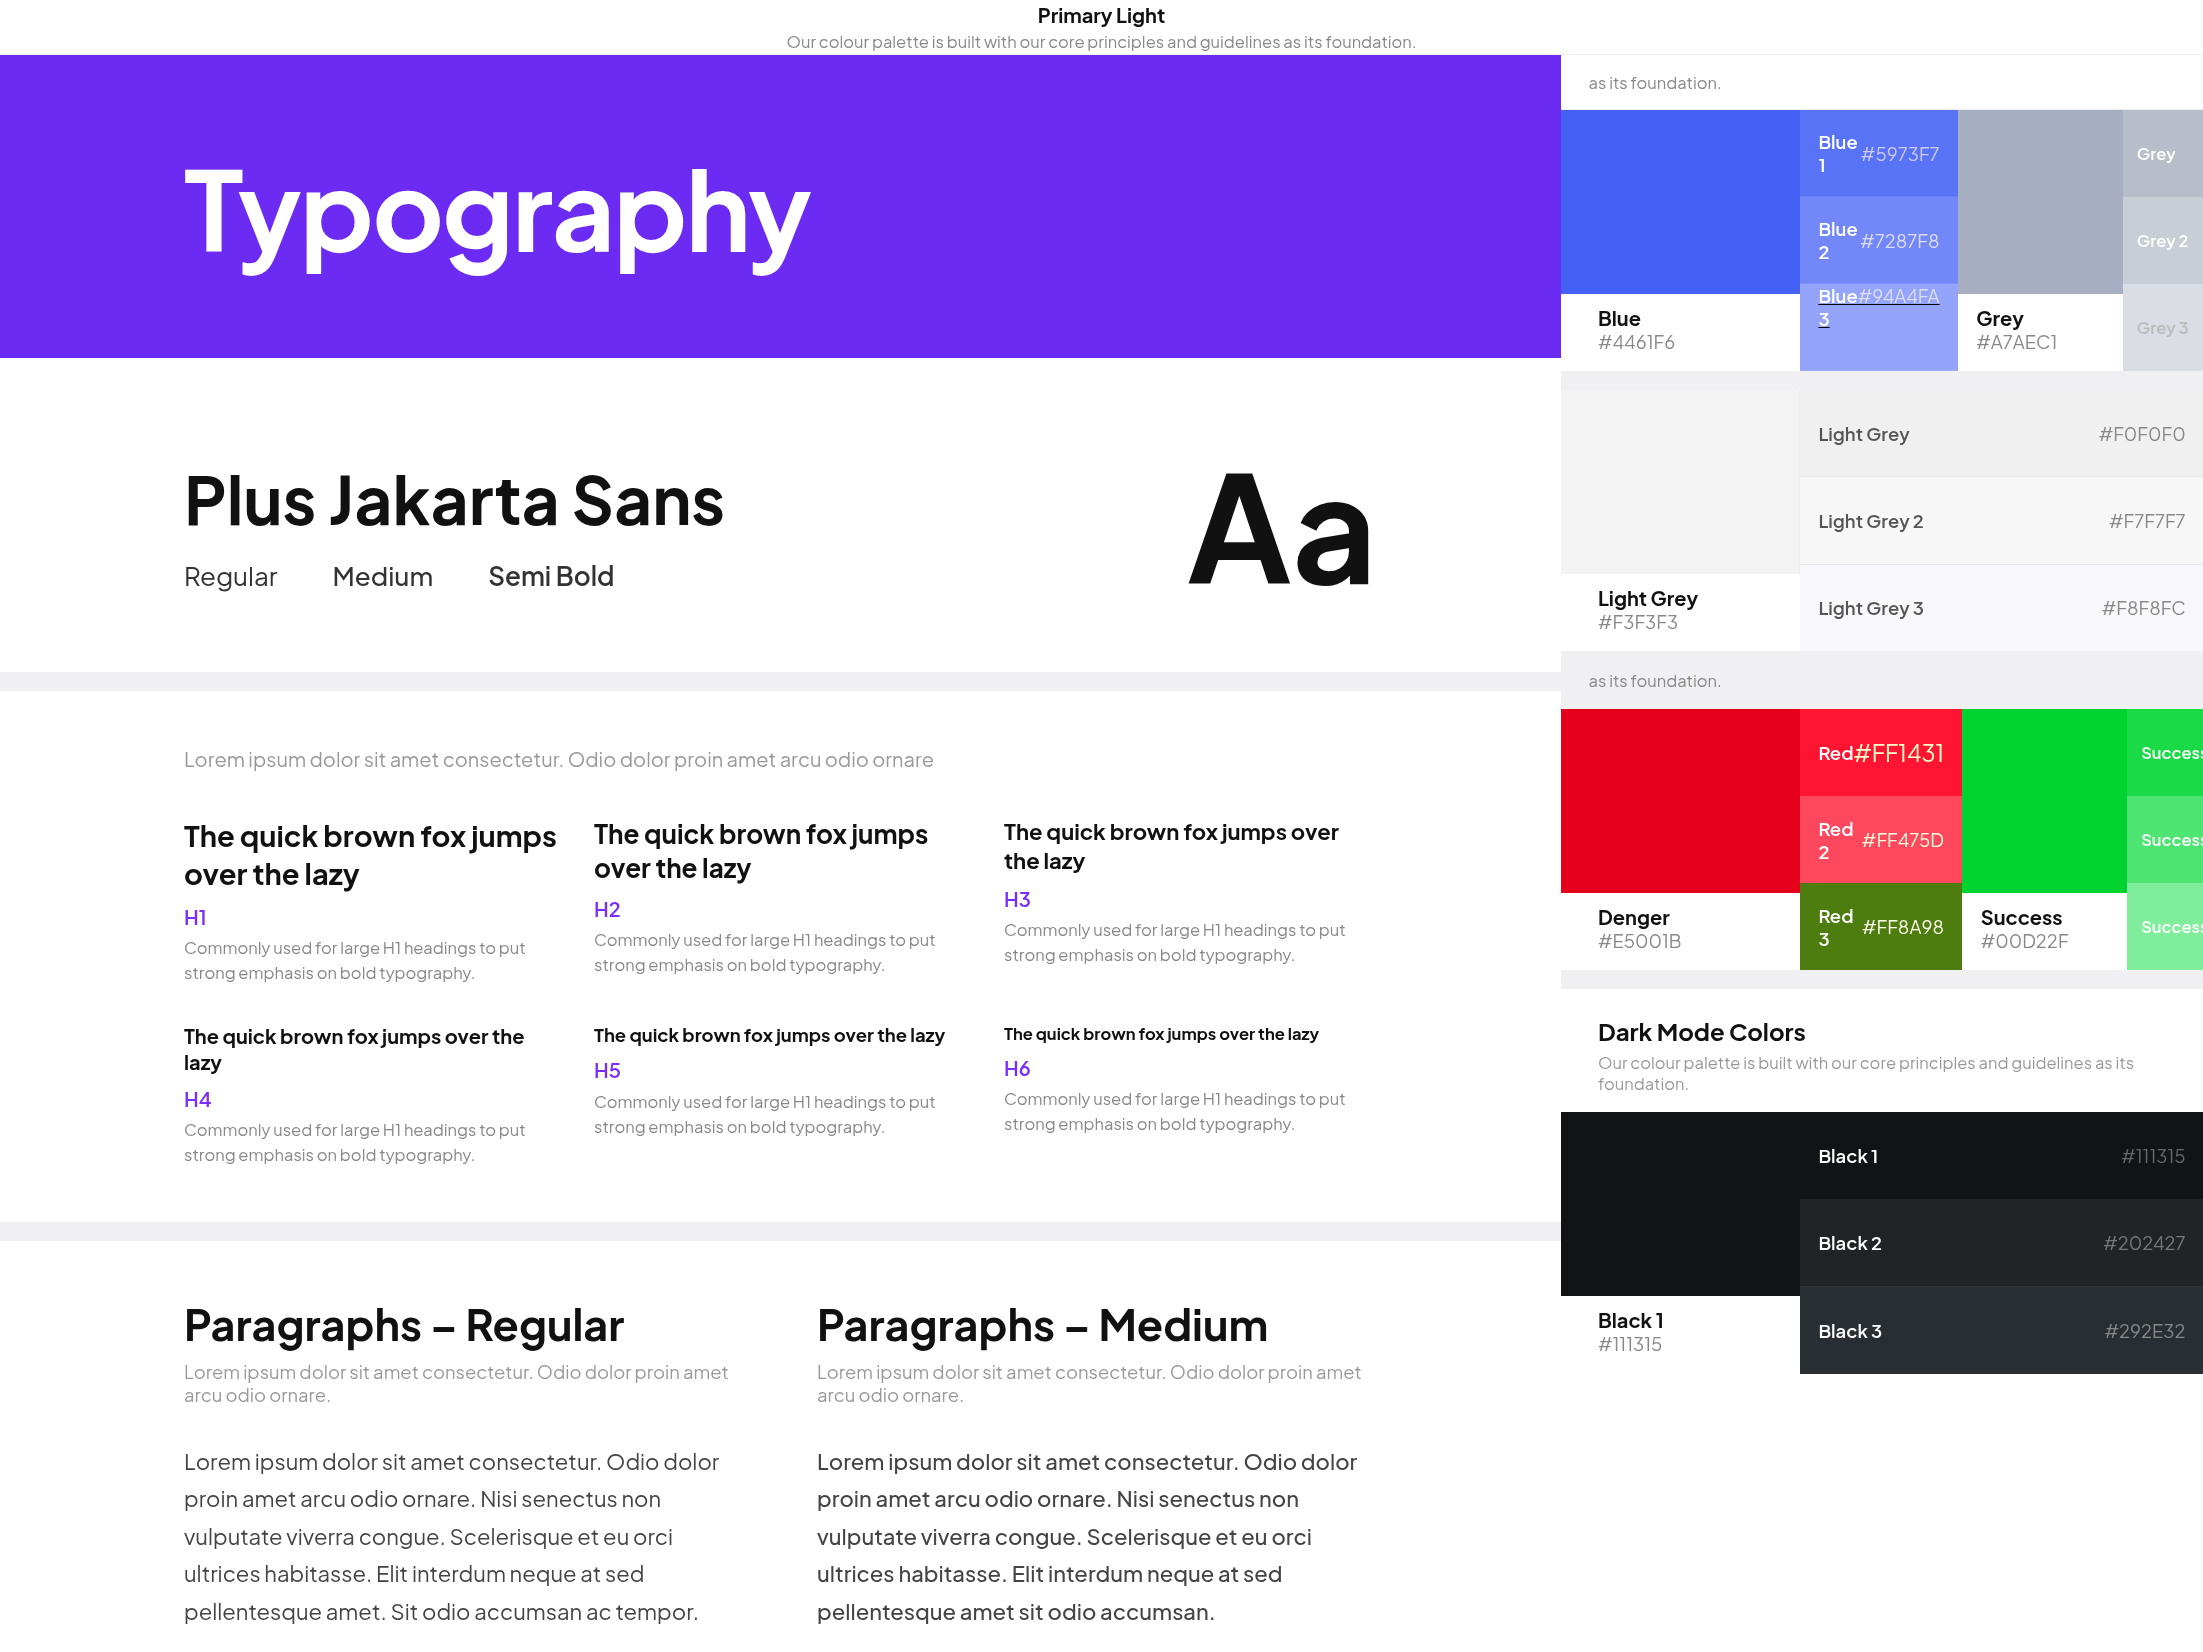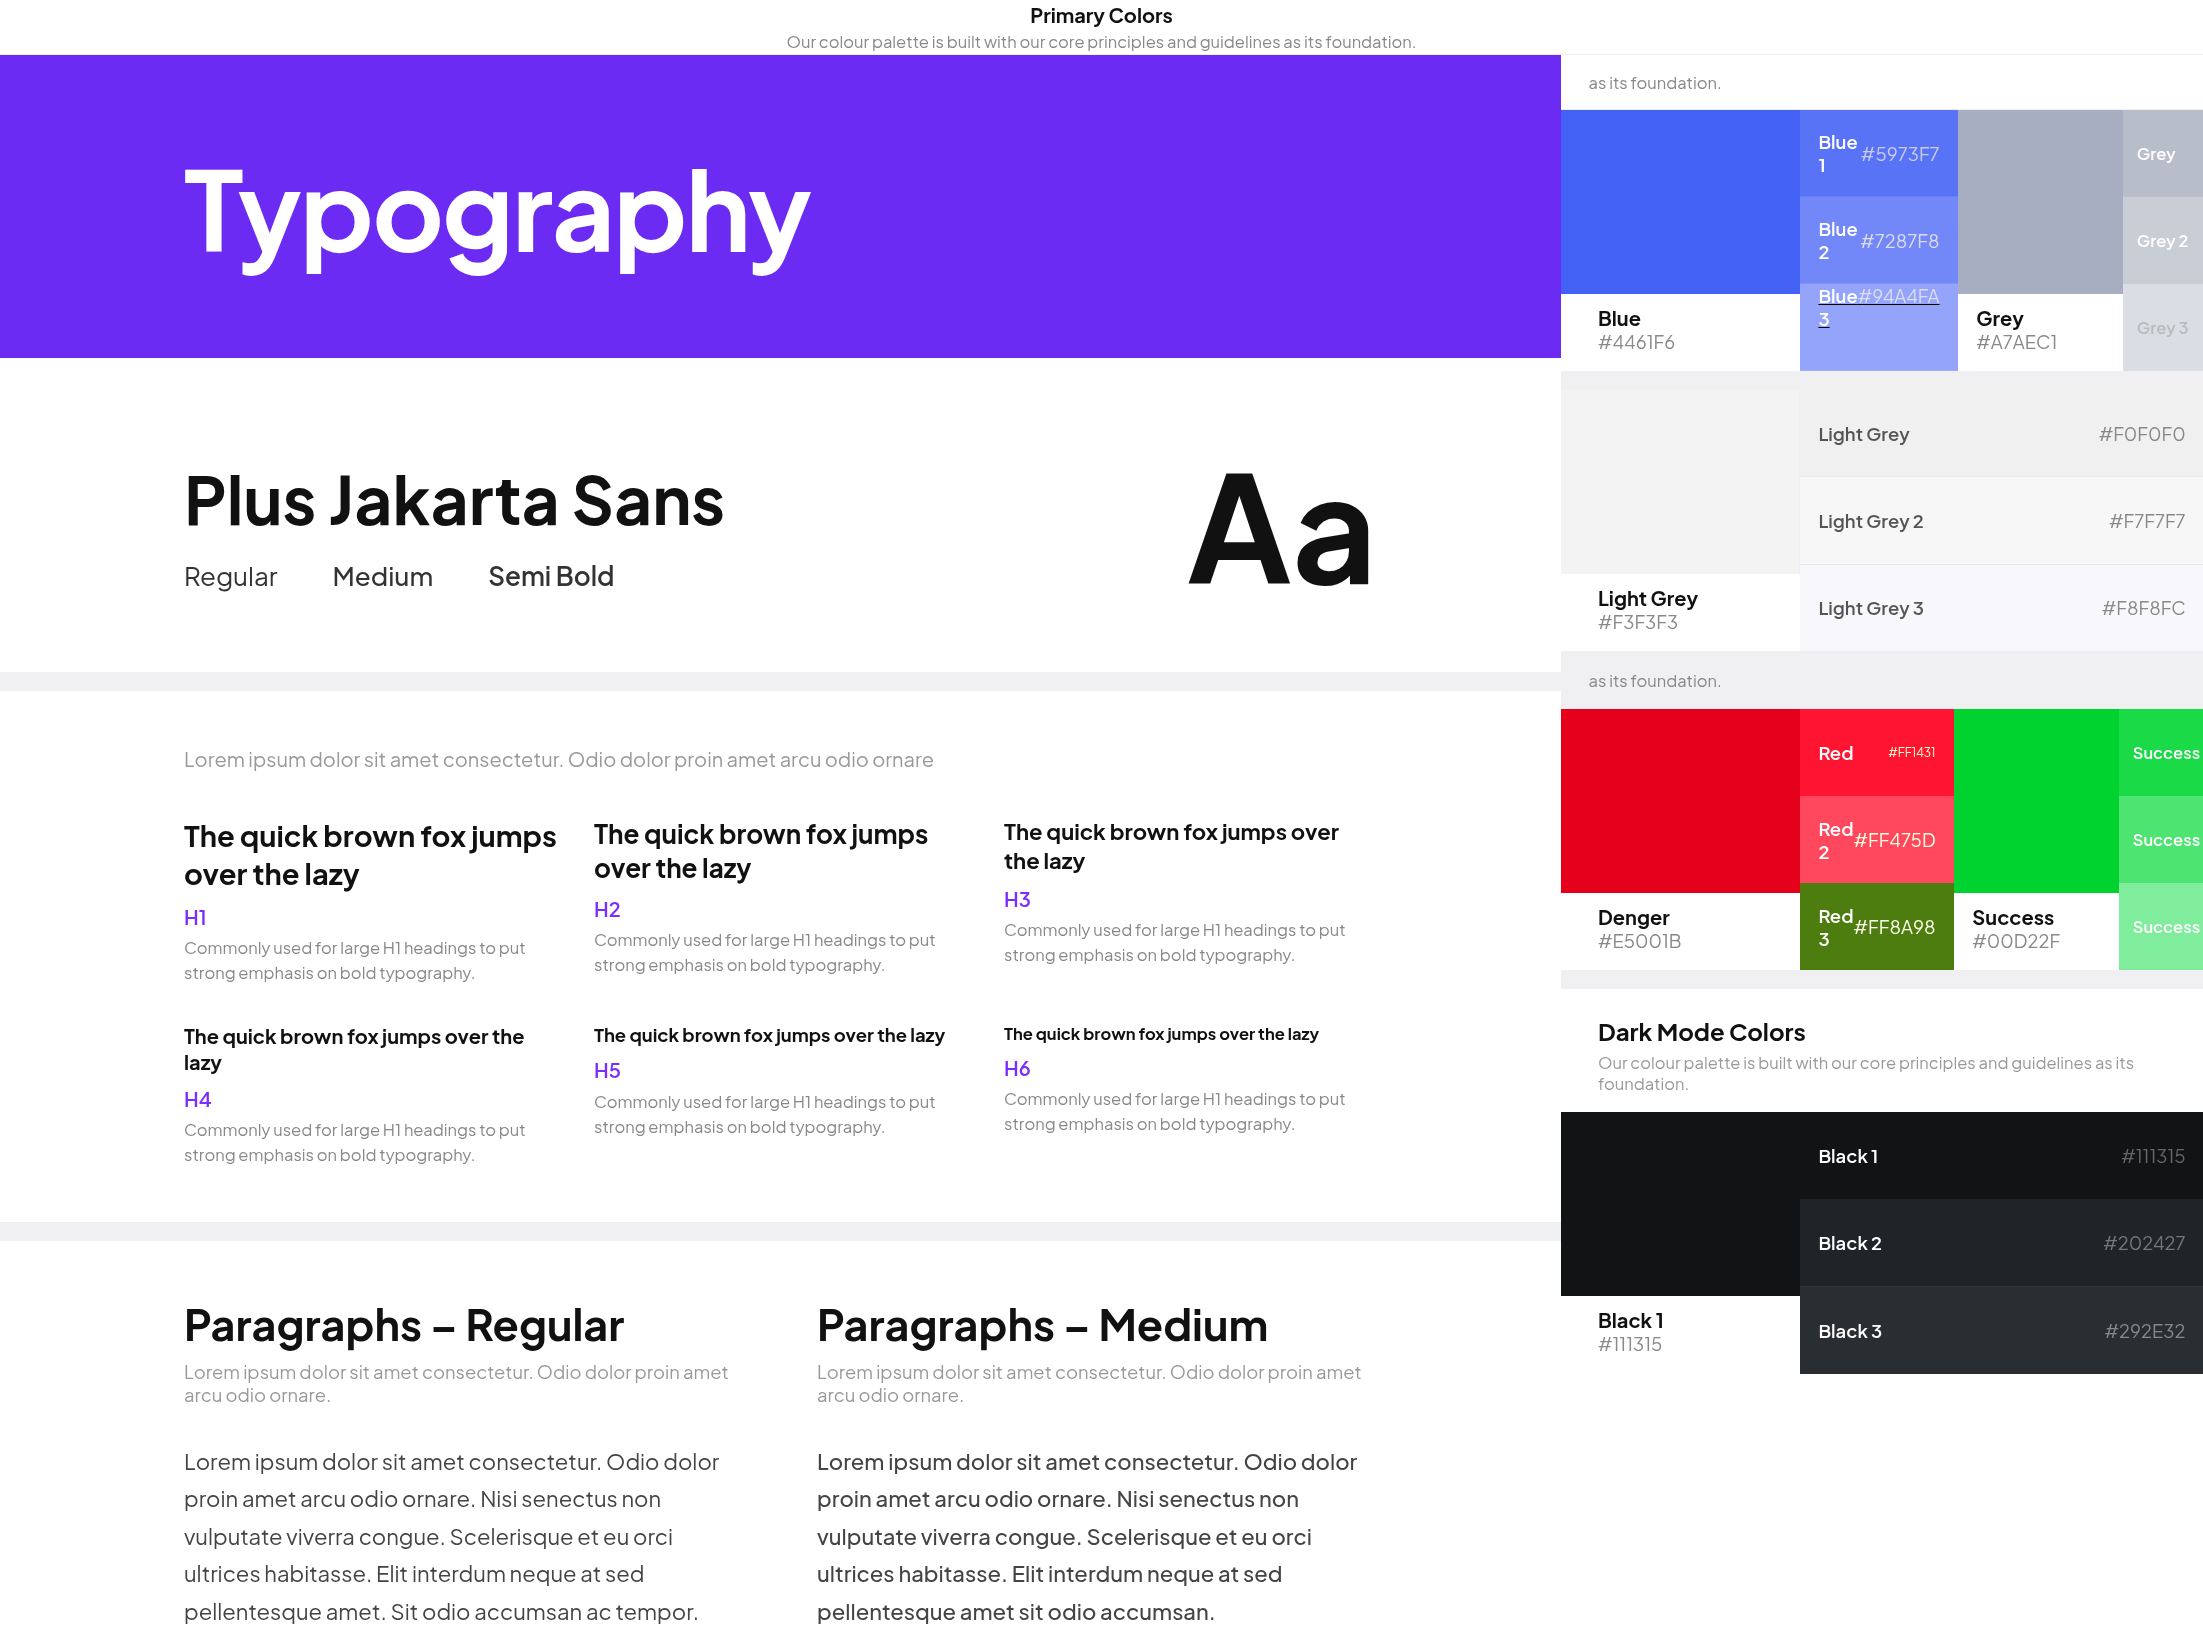--- a/index.html
+++ b/index.html
@@ -236,21 +236,21 @@
     .blue-1 { background: #5973F7; }
     .blue-2 { background: #7287F8; }
     .blue-3 { background: #94A4FA; }
 
   </style>
 </head>
 <body>
 
 <div class="top-bar">
   <div style="text-align:center;">
-    <div style="font-size:20px;font-weight:700;color:#111;">Primary Colors</div>
+    <div style="font-size:20px;font-weight:700;color:#111;">Primary Light</div>
     <div style="font-size:16.5px;color:#888;margin-top:3.7px;">Our colour palette is built with our core principles and guidelines as its foundation.</div>
   </div>
 </div>
 
 <div class="main-wrapper">
 
   <div class="main-content">
 
     <div class="typography-hero">
       <h1>Typography</h1>
@@ -419,21 +419,21 @@
         <div style="width:239px;height:184px;background:#E5001B;"></div>
         <div class="color-info">
           <div class="color-info-name">Denger</div>
           <div class="color-info-hex">#E5001B</div>
         </div>
       </div>
 
       <div style="flex:1;display:flex;flex-direction:column;">
         <div style="flex:1;background:#FF1431;display:flex;align-items:center;justify-content:space-between;padding:0 18.4px;">
           <span style="font-size:18.4px;font-weight:600;color:#fff;">Red</span>
-          <span style="font-size:12px;color:#ffc;">#FF1431</span>
+          <span style="font-size:23px;color:#ffc;">#FF1431</span>
         </div>
         <div style="flex:1;background:#FF475D;display:flex;align-items:center;justify-content:space-between;padding:0 18.4px;">
           <span style="font-size:18.4px;font-weight:600;color:#fff;">Red 2</span>
           <span style="font-size:18.4px;color:#ffd;">#FF475D</span>
         </div>
         <div style="flex:1;background:#4d7c0f;display:flex;align-items:center;justify-content:space-between;padding:0 18.4px;">
           <span style="font-size:18.4px;font-weight:600;color:#fff;">Red 3</span>
           <span style="font-size:18.4px;color:#ffe;">#FF8A98</span>
         </div>
       </div>

